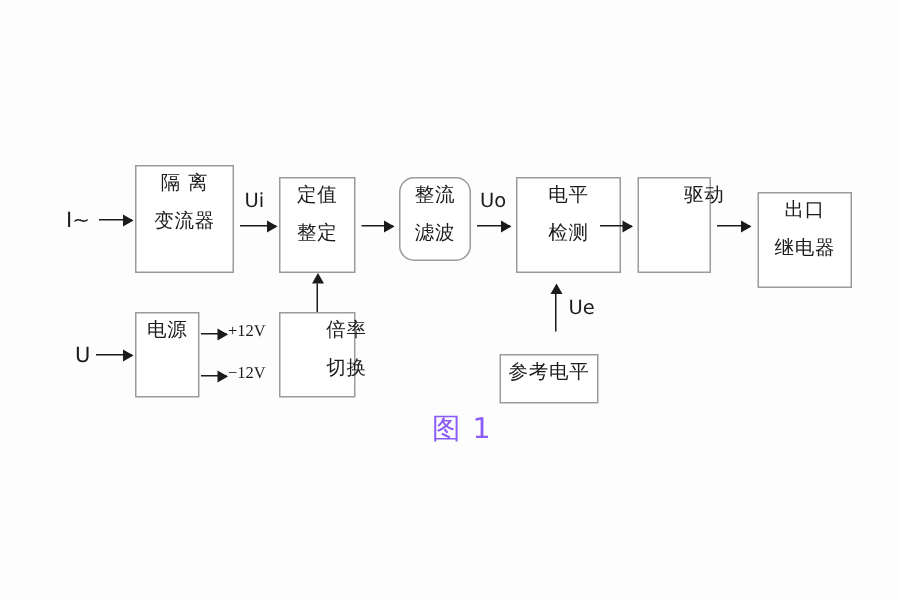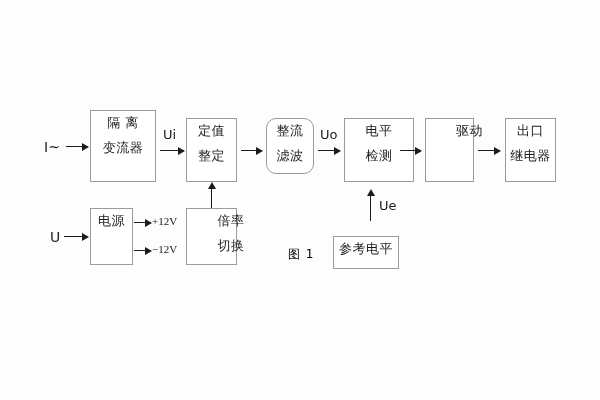--- a/index.html
+++ b/index.html
@@ -36,25 +36,26 @@
   }
   .label {
     position: absolute;
     color: #1b1b1b;
     font-size: 13px;
     white-space: nowrap;
     line-height: 1;
   }
   .caption {
     position: absolute;
-    color: #000000;
-    font-size: 12px;
+    color: #8b5cf6;
+    font-size: 19px;
     white-space: nowrap;
     line-height: 1;
     letter-spacing: 1px;
+    margin-top: 29px;
   }
   
   .harrow {
     position: absolute;
     height: 1px;
     background: #1b1b1b;
   }
   .harrow::after {
     content: "";
     position: absolute;
@@ -132,21 +133,21 @@
   </div>
 
   <div class="harrow" style="left:400px; top:150px; width:21px;"></div>
 
   <div class="box" style="left:425px; top:118px; width:49px; height:64px;padding-left:40px;">
     <span class="ln">驱动</span>
   </div>
 
   <div class="harrow" style="left:478px; top:150px; width:22px;"></div>
 
-  <div class="box" style="left:505px; top:118px; width:51px; height:64px;">
+  <div class="box" style="left:505px; top:128px; width:63px; height:64px;">
     <span class="ln">出口</span>
     <span class="ln">继电器</span>
   </div>
 
   <div class="io-label" style="left:50px; top:230px;">U</div>
   <div class="harrow" style="left:64px; top:236px; width:24px;"></div>
 
   <div class="box" style="left:90px; top:208px; width:43px; height:57px;">
     <span class="ln">电源</span>
   </div>

